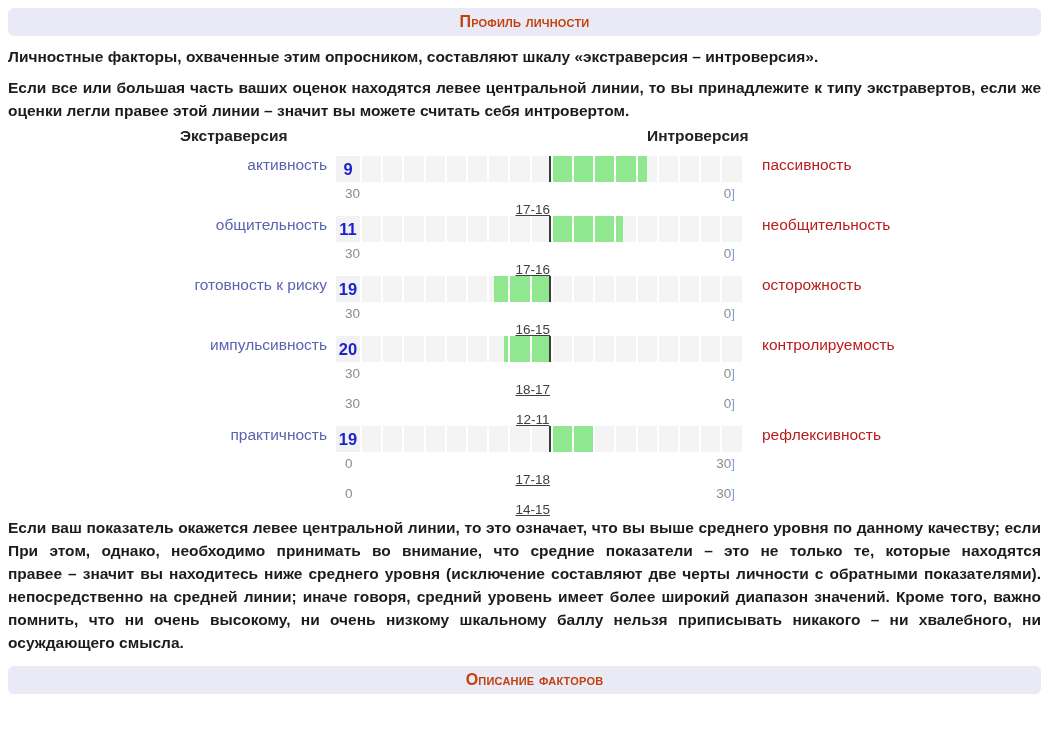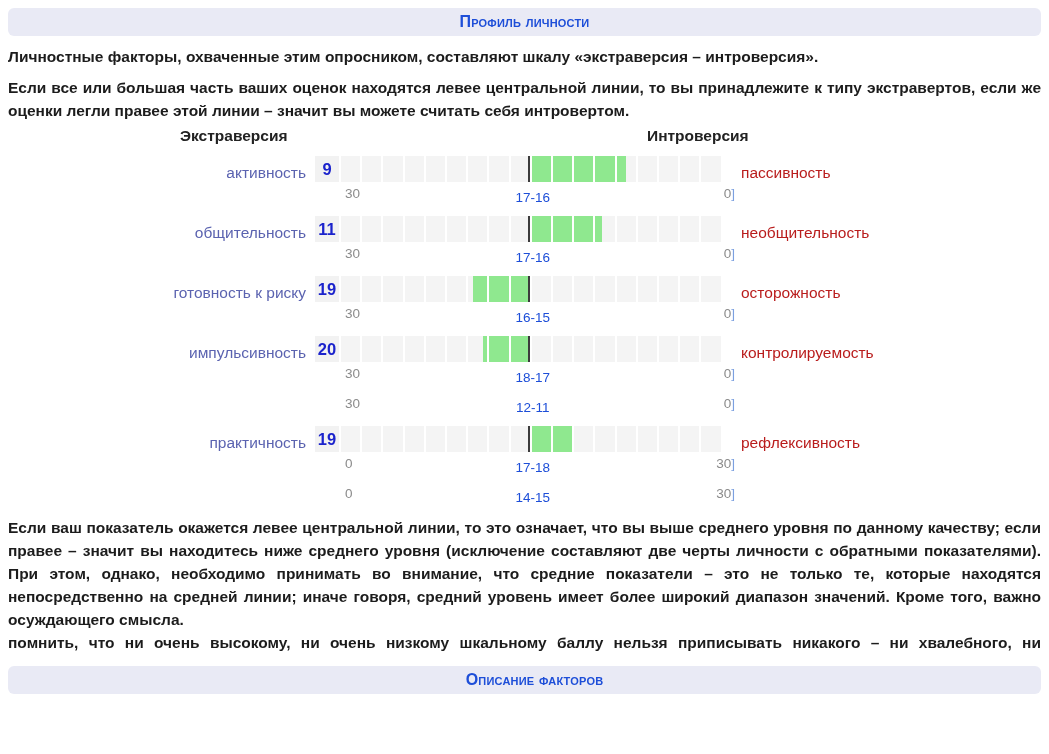--- a/index.html
+++ b/index.html
@@ -14,36 +14,36 @@
   .hdr {
     margin: 8px 8px 0;
     height: 28px;
     line-height: 28px;
     background: #e9eaf5;
     border-radius: 6px;
     text-align: center;
     font-weight: bold;
     font-variant: small-caps;
     font-size: 16px;
-    color: #1d4ed8;
+    color: #c2410c;
     letter-spacing: .2px;
   }
   .hdr2 { margin-top: 12px; padding-left: 20px; }
   .para { margin: 0 8px; font-size: 15.5px; line-height: 23px; color: #1c1c1c; font-weight: bold; }
   .p1 { margin-top: 9px; }
   .p2 { margin-top: 8px; }
   .p3 { margin-top: 2px; }
   .jline { text-align: justify; }
   .jstretch { text-align-last: justify; }
   
   .poles { position: relative; height: 20px; margin-top: 5px; font-size: 15.5px; font-weight: bold; color: #222; padding-left: 10px; }
   .pole-left  { position: absolute; left: 180px; top: 0; }
   .pole-right { position: absolute; left: 647px; top: 0; }
   .rows { margin-top: 9px; }
-  .prow { display: flex; align-items: flex-end; height: 26px; }
+  .prow { display: flex; align-items: flex-start; height: 26px; padding-left: 21px; }
   .lbl-left {
     width: 310px; padding-right: 4px;
     text-align: right;
     font-size: 15.5px; color: #5b63b0;
     white-space: nowrap;
   }
   .score {
     width: 24px; height: 26px;
     margin-left: 5px; margin-right: 2px;
     background: #f2f2f2;
@@ -62,21 +62,21 @@
   }
   .cline { position: absolute; top: 0; bottom: 0; width: 2px; background: #3c3c3c; }
   .lbl-right { margin-left: 20px; font-size: 15.5px; color: #b91c1c; white-space: nowrap; }
   .psub {
     position: relative;
     margin-left: 345px; width: 380px;
     height: 18px; margin-top: 4px; margin-bottom: 12px;
     font-size: 13.5px; color: #8b8b8b;
   }
   .sub-left   { position: absolute; left: 0; top: 0; }
-  .sub-center { position: absolute; left: 49.4%; top: 4px; transform: translateX(-50%); color: #1d4ed8; }
+  .sub-center { position: absolute; left: 49.4%; top: 16px; transform: translateX(-50%); color: #404040; text-decoration: underline; }
   .sub-right  { position: absolute; right: -10px; top: 0; }
   .bracket { color: #7ca0e0; }
 </style>
 </head>
 <body>
 
 <div class="hdr">Профиль личности</div>
 
 <p class="para p1">Личностные факторы, охваченные этим опросником, составляют шкалу «экстраверсия – интроверсия».</p>
 
@@ -181,20 +181,20 @@
   <div class="psub">
     <span class="sub-left">0</span>
     <span class="sub-center">14-15</span>
     <span class="sub-right"><span>30</span><span class="bracket">]</span></span>
   </div>
 
 </div>
 
 <div class="para p3">
   <div class="jline jstretch">Если ваш показатель окажется левее центральной линии, то это означает, что вы выше среднего уровня по данному качеству; если</div>
+  <div class="jline jstretch">При этом, однако, необходимо принимать во внимание, что средние показатели – это не только те, которые находятся</div>
   <div class="jline jstretch">правее – значит вы находитесь ниже среднего уровня (исключение составляют две черты личности с обратными показателями).</div>
-  <div class="jline jstretch">При этом, однако, необходимо принимать во внимание, что средние показатели – это не только те, которые находятся</div>
   <div class="jline jstretch">непосредственно на средней линии; иначе говоря, средний уровень имеет более широкий диапазон значений. Кроме того, важно</div>
+  <div class="jline jstretch">помнить, что ни очень высокому, ни очень низкому шкальному баллу нельзя приписывать никакого – ни хвалебного, ни</div>
   <div class="jline">осуждающего смысла.</div>
-  <div class="jline jstretch">помнить, что ни очень высокому, ни очень низкому шкальному баллу нельзя приписывать никакого – ни хвалебного, ни</div>
 </div>
 
 <div class="hdr hdr2">Описание факторов</div>
 
 </body></html>

